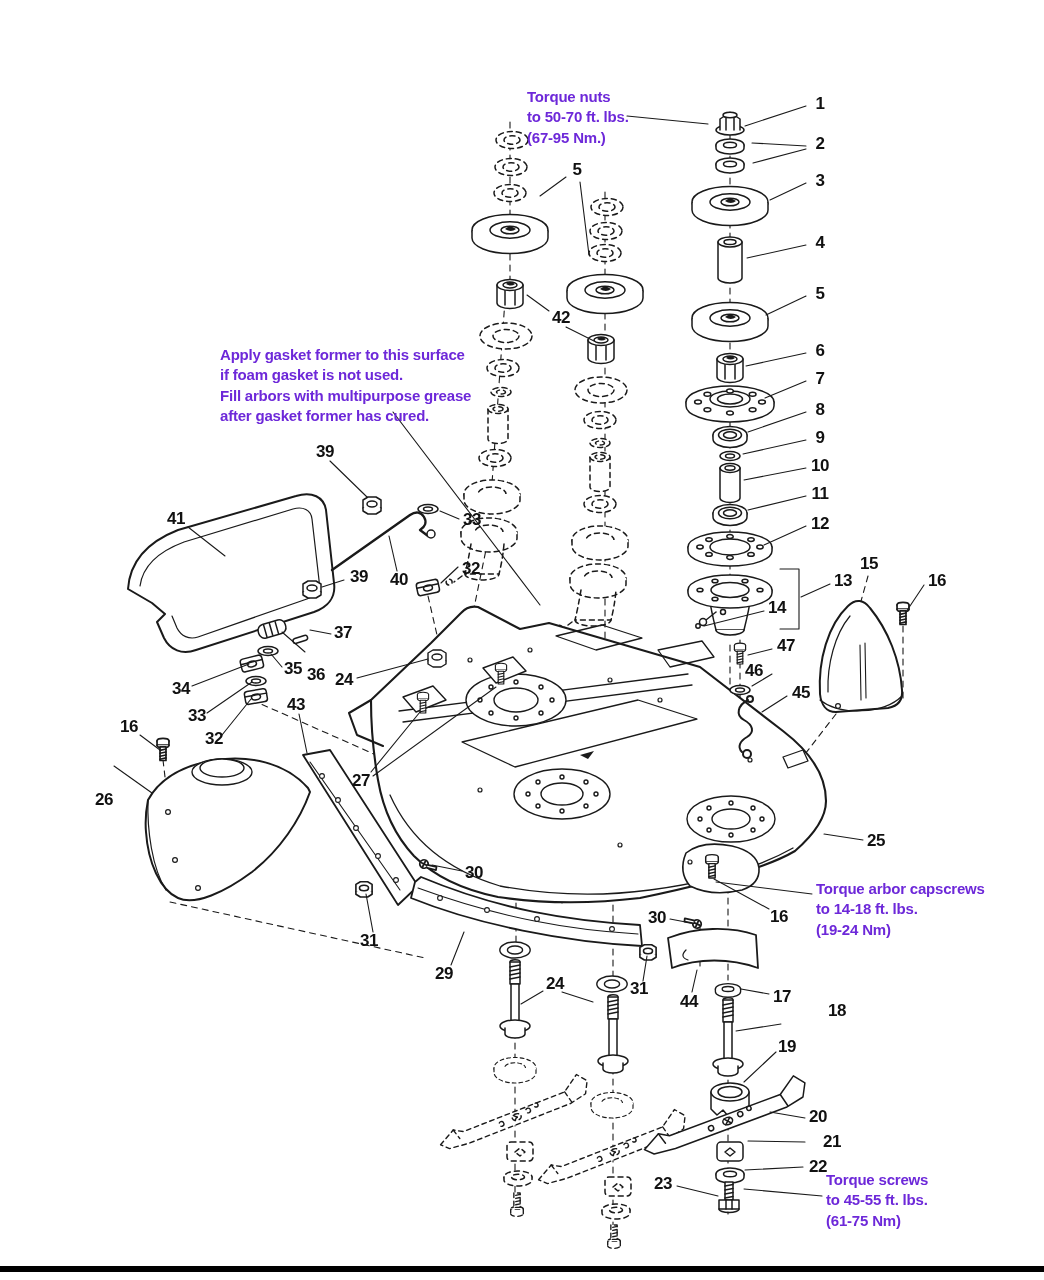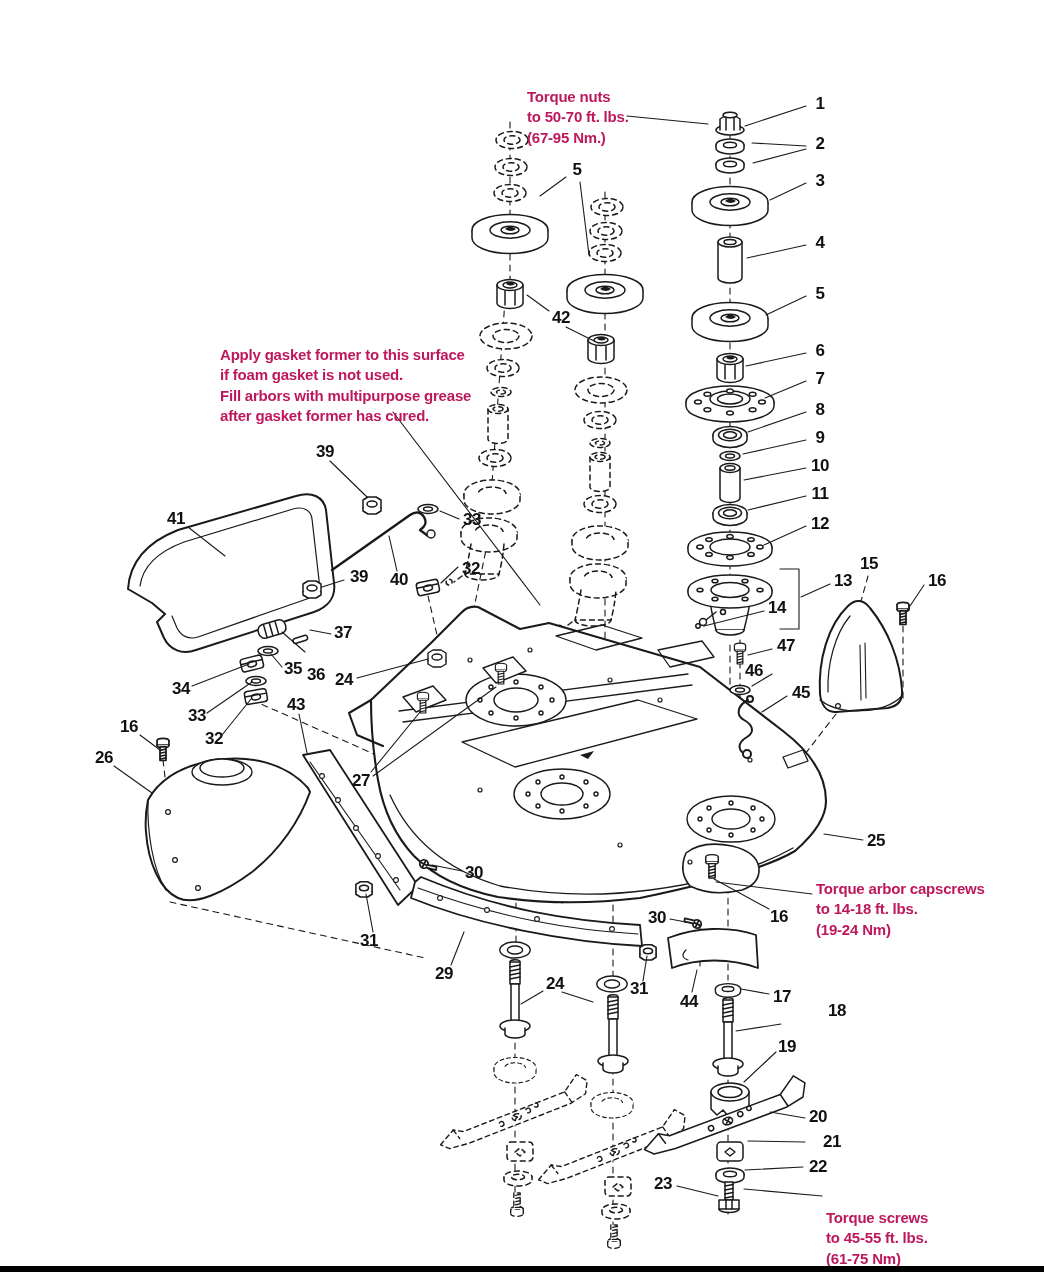--- a/index.html
+++ b/index.html
@@ -2,21 +2,21 @@
 <html><head>
 <meta charset="utf-8">
 <style>
   html,body{margin:0;padding:0;background:#fff;}
   .page{position:relative;width:1044px;height:1280px;background:#ffffff;overflow:hidden;
         font-family:"Liberation Sans",sans-serif;}
   svg{position:absolute;left:0;top:0;}
   .callout{position:absolute;transform:translate(-50%,-50%);
            font:700 17px "Liberation Sans",sans-serif;color:#111;letter-spacing:-0.5px;}
   .annotation{position:absolute;font:700 15px/1.35 "Liberation Sans",sans-serif;
-              color:#be185d;white-space:pre-line;letter-spacing:-0.2px;}
+              color:#6d28d9;white-space:pre-line;letter-spacing:-0.2px;}
   .footer-rule{position:absolute;left:0;top:1266px;width:1044px;height:6px;background:#000;}
 </style>
 </head>
 <body>
 
 <div class="page">
 
 <svg width="1044" height="1280" viewBox="0 0 1044 1280">
 <defs>
   <g id="pulley">
@@ -543,21 +543,21 @@
       <div class="annotation" style="left: 527px; top: 87px;">Torque nuts
 to 50-70 ft. lbs.
 (67-95 Nm.)</div>
       <div class="annotation" style="left: 220px; top: 345px;">Apply gasket former to this surface
 if foam gasket is not used.
 Fill arbors with multipurpose grease
 after gasket former has cured.</div>
       <div class="annotation" style="left: 816px; top: 879px;">Torque arbor capscrews
 to 14-18 ft. lbs.
 (19-24 Nm)</div>
-      <div class="annotation" style="left: 826px; top: 1170px; margin-top: 38px;">Torque screws
+      <div class="annotation" style="left: 826px; top: 1170px;">Torque screws
 to 45-55 ft. lbs.
 (61-75 Nm)</div>
     </div>
 <div>
       <div class="callout" style="left: 820px; top: 104px;">1</div>
       <div class="callout" style="left: 820px; top: 144px;">2</div>
       <div class="callout" style="left: 820px; top: 181px;">3</div>
       <div class="callout" style="left: 820px; top: 243px;">4</div>
       <div class="callout" style="left: 820px; top: 294px;">5</div>
       <div class="callout" style="left: 577px; top: 170px;">5</div>
@@ -585,21 +585,21 @@
       <div class="callout" style="left: 343px; top: 633px;">37</div>
       <div class="callout" style="left: 316px; top: 655px; margin-top: 20px;">36</div>
       <div class="callout" style="left: 293px; top: 669px;">35</div>
       <div class="callout" style="left: 344px; top: 680px;">24</div>
       <div class="callout" style="left: 181px; top: 689px;">34</div>
       <div class="callout" style="left: 197px; top: 716px;">33</div>
       <div class="callout" style="left: 296px; top: 705px;">43</div>
       <div class="callout" style="left: 214px; top: 739px;">32</div>
       <div class="callout" style="left: 361px; top: 781px;">27</div>
       <div class="callout" style="left: 129px; top: 727px;">16</div>
-      <div class="callout" style="left: 104px; top: 758px;">26</div>
+      <div class="callout" style="left: 104px; top: 800px;">26</div>
       <div class="callout" style="left: 876px; top: 841px;">25</div>
       <div class="callout" style="left: 474px; top: 873px;">30</div>
       <div class="callout" style="left: 369px; top: 941px;">31</div>
       <div class="callout" style="left: 444px; top: 974px;">29</div>
       <div class="callout" style="left: 555px; top: 984px;">24</div>
       <div class="callout" style="left: 657px; top: 918px;">30</div>
       <div class="callout" style="left: 639px; top: 989px;">31</div>
       <div class="callout" style="left: 689px; top: 1002px;">44</div>
       <div class="callout" style="left: 779px; top: 917px;">16</div>
       <div class="callout" style="left: 782px; top: 997px;">17</div>

